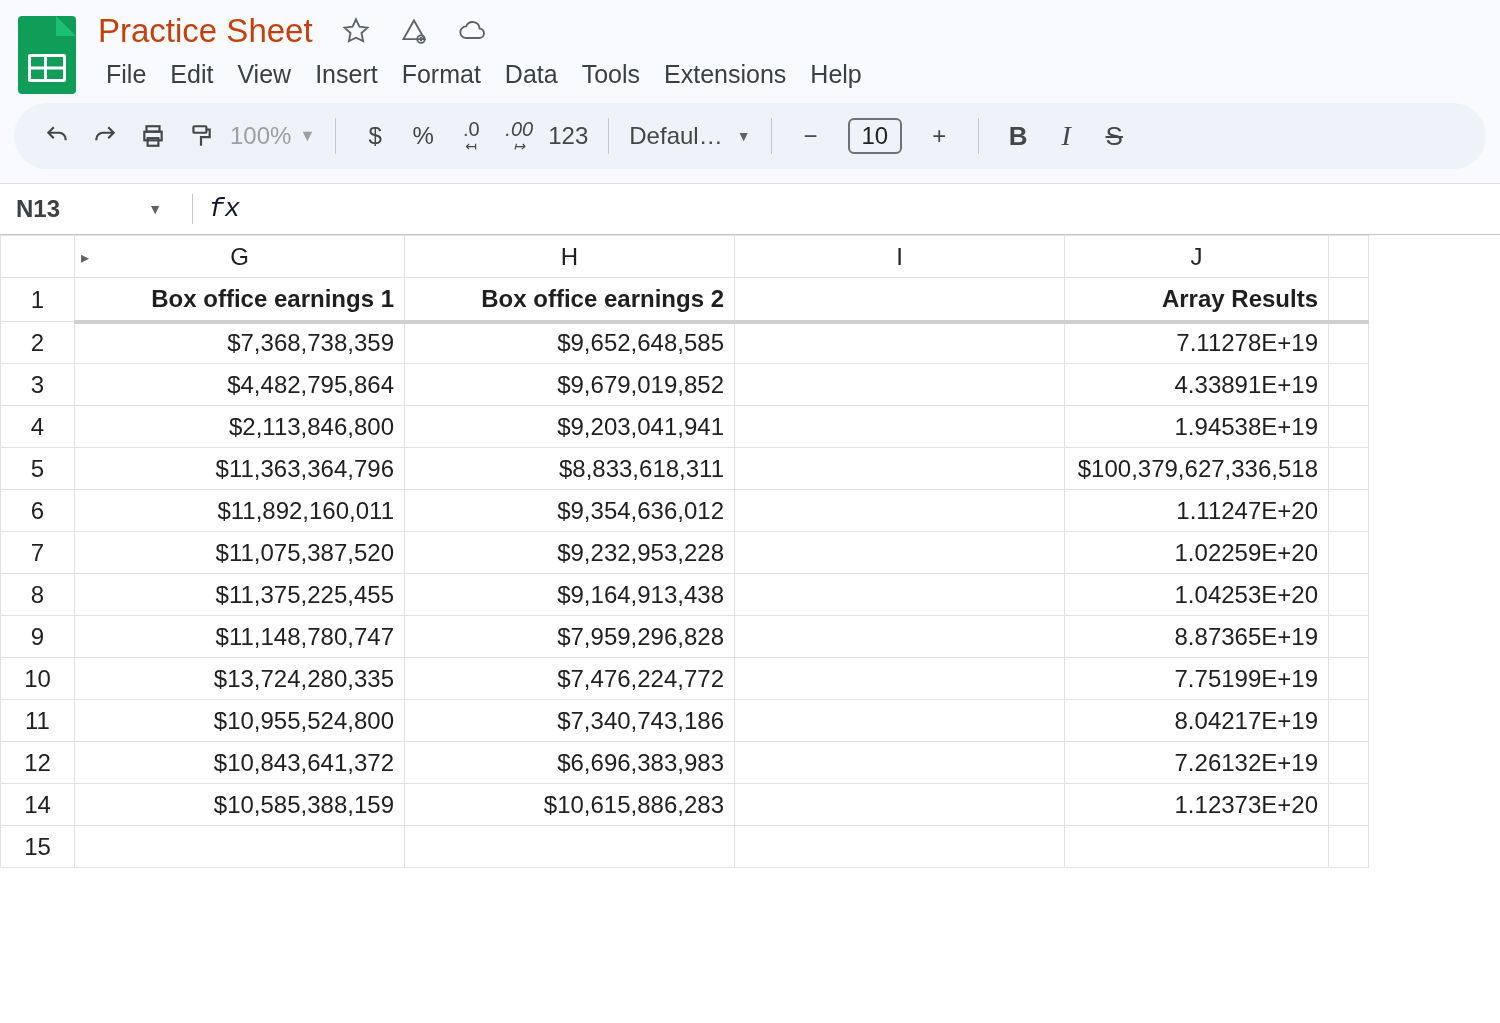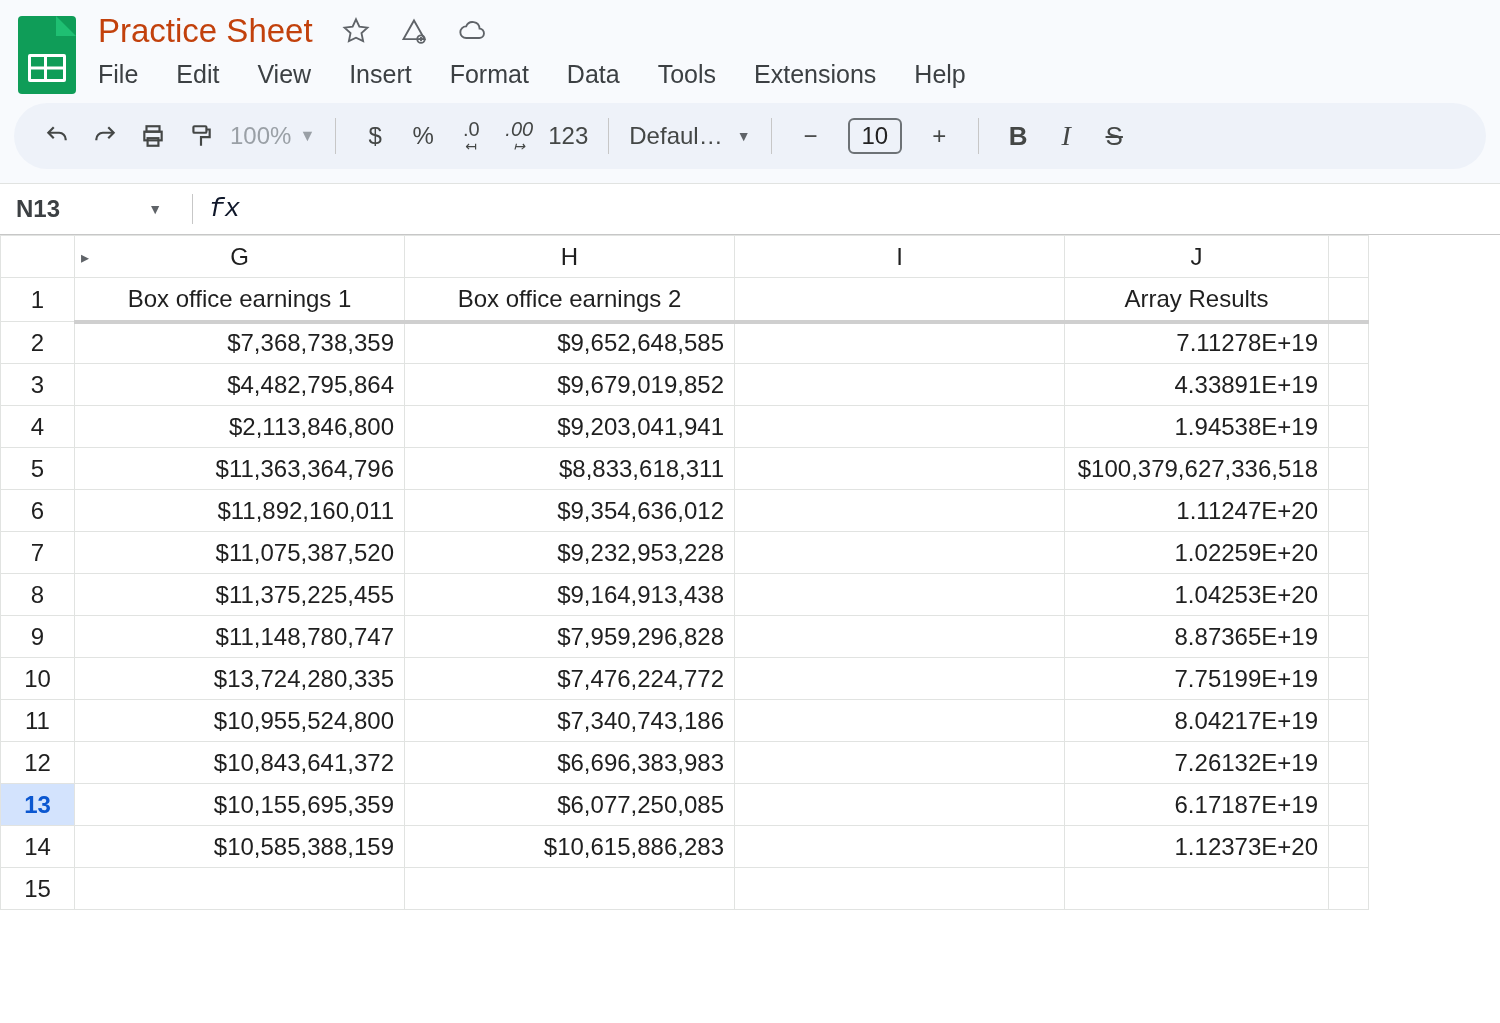--- a/index.html
+++ b/index.html
@@ -57,24 +57,25 @@
   .doc-title-row { display:flex;align-items:center;gap:28px; }
   .doc-title {
     font-size: 33px;
     color:#c2410c;
     padding: 2px 0;
   }
   .title-icon { width:30px;height:30px;color:#5f6368;display:flex;align-items:center;justify-content:center;cursor:pointer; }
   .title-icon svg { width:28px;height:28px;stroke:#5f6368;fill:none;stroke-width:1.6; }
 
   .menu-bar {
-    display:flex;gap:38px;
+    display:flex;gap:24px;
     font-size:25px;
     color:#3c4043;
     padding: 8px 0 14px 0;
+    margin-left: 8px;
   }
   .menu-item { cursor:pointer; }
 
   
   .toolbar-wrap { padding: 0 14px 14px 14px; }
   .toolbar {
     background:#eef2f9;
     border-radius: 40px;
     height:66px;
     display:flex;
@@ -139,23 +140,23 @@
   .expand-handle {
     position:absolute;left:6px;top:50%;transform:translateY(-50%);
     font-size:16px;color:#5f6368;cursor:pointer;
   }
   th.row-head {
     width:74px;background:#fff;color:#5f6368;font-weight:400;font-size:22px;
     text-align:center;border-right:1px solid #c7c7c7;
   }
   th.row-head.sel { background:#d3e3fd;color:#0b57d0;font-weight:600; }
   tr.header-row td {
-    font-weight:400;padding:6px 10px;border-bottom:4px solid #cfcfcf;
+    font-weight:700;padding:6px 10px;border-bottom:4px solid #cfcfcf;
     height:44px;
-    text-align:center;
+    text-align:right;
   }
   td.cell { padding:4px 10px;height:42px;text-align:right; }
   .col-G{width:330px;} .col-H{width:330px;} .col-I{width:330px;} .col-J{width:264px;} .col-K{width:40px;}
 </style>
 </head>
 <body>
 
 <div class="app">
 
   <div class="title-area">
@@ -380,28 +381,20 @@
           </tr>
           <tr>
             <th class="row-head">12</th>
             <td class="cell">$10,843,641,372</td>
             <td class="cell">$6,696,383,983</td>
             <td class="cell"></td>
             <td class="cell">7.26132E+19</td>
             <td class="cell"></td>
           </tr>
           <tr>
-            <th class="row-head sel">13</th>
-            <td class="cell">$10,155,695,359</td>
-            <td class="cell">$6,077,250,085</td>
-            <td class="cell"></td>
-            <td class="cell">6.17187E+19</td>
-            <td class="cell"></td>
-          </tr>
-          <tr>
             <th class="row-head">14</th>
             <td class="cell">$10,585,388,159</td>
             <td class="cell">$10,615,886,283</td>
             <td class="cell"></td>
             <td class="cell">1.12373E+20</td>
             <td class="cell"></td>
           </tr>
           <tr>
             <th class="row-head">15</th>
             <td class="cell"></td>

